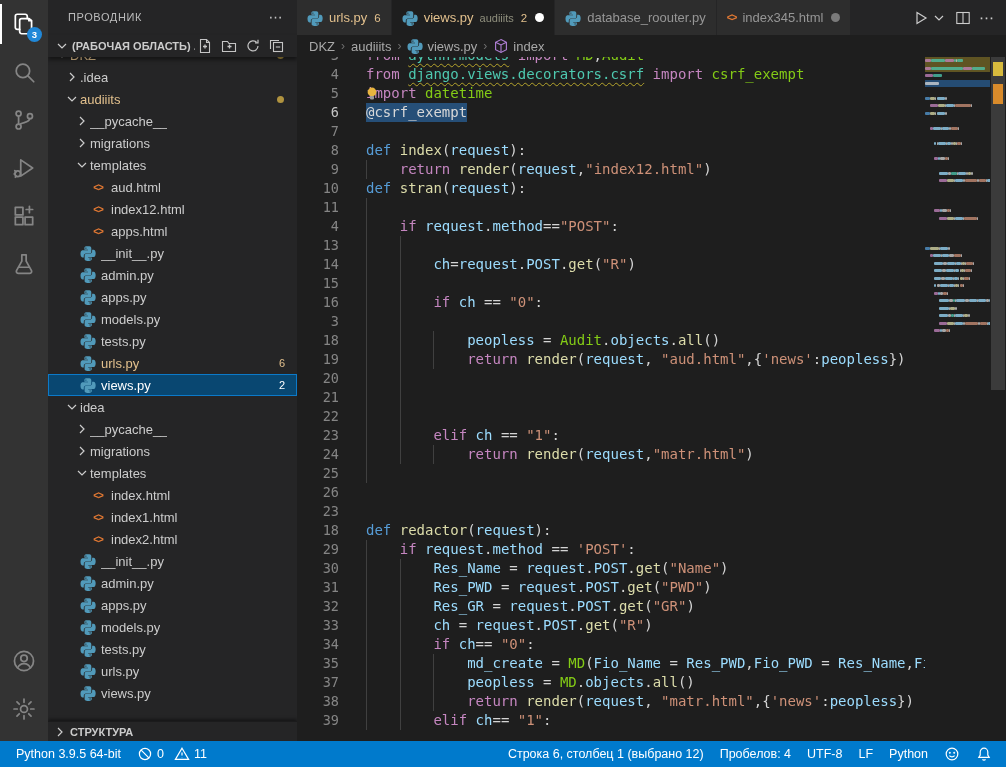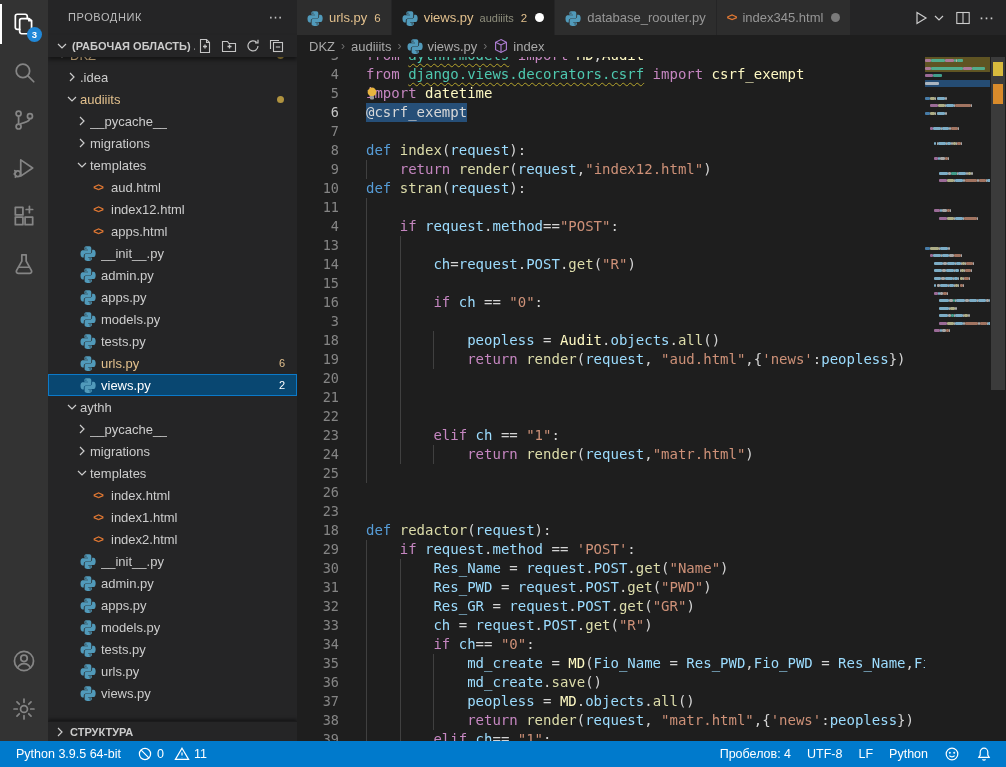--- a/index.html
+++ b/index.html
@@ -60,21 +60,21 @@
   
   #editor{position:absolute;left:297px;top:57px;width:628px;height:684px;background:#1e1e1e;overflow:hidden;
           font-family:"DejaVu Sans Mono",monospace;font-size:14px;}
   #code-inner{margin-top:-11px;}
   .cline{position:relative;height:19px;line-height:19px;white-space:pre;}
   .cl-num{position:absolute;left:0;top:0;width:42px;text-align:right;color:#858585;font-size:13.5px;}
   .cl-num.cur{color:#c6c6c6;}
   .cl-text{position:absolute;left:69px;top:0;}
   .guide{position:absolute;top:0;width:1px;height:19px;background:#404040;}
   .selbox{position:absolute;top:0;height:19px;background:#264f78;}
-  .tk-k{color:#c586c0}.tk-d{color:#569cd6}.tk-f{color:#dcdcaa}.tk-c{color:#fef9c3}
+  .tk-k{color:#c586c0}.tk-d{color:#569cd6}.tk-f{color:#dcdcaa}.tk-c{color:#84cc16}
   .tk-v{color:#9cdcfe}.tk-s{color:#ce9178}.tk-p{color:#d4d4d4}.tk-dec{color:#d8d8d8}.tk-sp{color:#d4d4d4}
   .tk-cu{color:#4ec9b0;text-decoration:underline wavy #b5a42c;text-decoration-thickness:1px;text-underline-offset:3px;}
   .bulb{position:absolute;left:-1px;top:2px;z-index:5;}
   
   #minimap{position:absolute;left:925px;top:57px;width:65px;height:684px;background:#1e1e1e;overflow:hidden;}
   .mm-hl{position:absolute;left:0;width:100%;}
   .mm-bar{position:absolute;height:3px;border-radius:1px;}
   #overview{position:absolute;left:990px;top:57px;width:16px;height:684px;background:#1e1e1e;}
   #ov-thumb{position:absolute;left:1px;top:0;width:14px;height:333px;background:rgba(121,121,121,0.32);}
   .ov-mark{position:absolute;left:3px;width:10px;}
@@ -360,21 +360,21 @@
             </span>
             <span class="tlabel">views.py</span>
             <span class="t-badge">2</span>
           </div>
           <div class="trow" style="padding-left: 16px;">
             <span class="chev">
               <svg width="16" height="16" viewBox="0 0 16 16">
                 <path d="M4 6l4 4 4-4" stroke="#cccccc" fill="none" stroke-width="1.2"></path>
               </svg>
             </span>
-            <span class="tlabel">aythh</span>
+            <span class="tlabel">idea</span>
           </div>
           <div class="trow" style="padding-left: 26px;">
             <span class="chev">
               <svg width="16" height="16" viewBox="0 0 16 16">
                 <path d="M6 4l4 4-4 4" stroke="#cccccc" fill="none" stroke-width="1.2"></path>
               </svg>
             </span>
             <span class="tlabel">__pycache__</span>
           </div>
           <div class="trow" style="padding-left: 26px;">
@@ -622,21 +622,20 @@
         <div class="cline"><div class="cl-num">26</div><div class="cl-text"></div></div>
         <div class="cline"><div class="cl-num">23</div><div class="cl-text"></div></div>
         <div class="cline"><div class="cl-num">18</div><div class="cl-text"><span class="tk-d">def </span><span class="tk-f">redactor</span><span class="tk-p">(</span><span class="tk-v">request</span><span class="tk-p">):</span></div></div>
         <div class="cline"><div class="guide" style="left: 69px;"></div><div class="cl-num">29</div><div class="cl-text"><span class="tk-sp">    </span><span class="tk-k">if </span><span class="tk-v">request</span><span class="tk-p">.</span><span class="tk-v">method</span><span class="tk-p"> == </span><span class="tk-s">'POST'</span><span class="tk-p">:</span></div></div>
         <div class="cline"><div class="guide" style="left: 69px;"></div><div class="guide" style="left: 102.72px;"></div><div class="cl-num">30</div><div class="cl-text"><span class="tk-sp">        </span><span class="tk-v">Res_Name</span><span class="tk-p"> = </span><span class="tk-v">request</span><span class="tk-p">.</span><span class="tk-v">POST</span><span class="tk-p">.</span><span class="tk-f">get</span><span class="tk-p">(</span><span class="tk-s">"Name"</span><span class="tk-p">)</span></div></div>
         <div class="cline"><div class="guide" style="left: 69px;"></div><div class="guide" style="left: 102.72px;"></div><div class="cl-num">31</div><div class="cl-text"><span class="tk-sp">        </span><span class="tk-v">Res_PWD</span><span class="tk-p"> = </span><span class="tk-v">request</span><span class="tk-p">.</span><span class="tk-v">POST</span><span class="tk-p">.</span><span class="tk-f">get</span><span class="tk-p">(</span><span class="tk-s">"PWD"</span><span class="tk-p">)</span></div></div>
         <div class="cline"><div class="guide" style="left: 69px;"></div><div class="guide" style="left: 102.72px;"></div><div class="cl-num">32</div><div class="cl-text"><span class="tk-sp">        </span><span class="tk-v">Res_GR</span><span class="tk-p"> = </span><span class="tk-v">request</span><span class="tk-p">.</span><span class="tk-v">POST</span><span class="tk-p">.</span><span class="tk-f">get</span><span class="tk-p">(</span><span class="tk-s">"GR"</span><span class="tk-p">)</span></div></div>
         <div class="cline"><div class="guide" style="left: 69px;"></div><div class="guide" style="left: 102.72px;"></div><div class="cl-num">33</div><div class="cl-text"><span class="tk-sp">        </span><span class="tk-v">ch</span><span class="tk-p"> = </span><span class="tk-v">request</span><span class="tk-p">.</span><span class="tk-v">POST</span><span class="tk-p">.</span><span class="tk-f">get</span><span class="tk-p">(</span><span class="tk-s">"R"</span><span class="tk-p">)</span></div></div>
         <div class="cline"><div class="guide" style="left: 69px;"></div><div class="guide" style="left: 102.72px;"></div><div class="cl-num">34</div><div class="cl-text"><span class="tk-sp">        </span><span class="tk-k">if </span><span class="tk-v">ch</span><span class="tk-p">== </span><span class="tk-s">"0"</span><span class="tk-p">:</span></div></div>
         <div class="cline"><div class="guide" style="left: 69px;"></div><div class="guide" style="left: 102.72px;"></div><div class="guide" style="left: 136.44px;"></div><div class="cl-num">35</div><div class="cl-text"><span class="tk-sp">            </span><span class="tk-v">md_create</span><span class="tk-p"> = </span><span class="tk-c">MD</span><span class="tk-p">(</span><span class="tk-v">Fio_Name</span><span class="tk-p"> = </span><span class="tk-v">Res_PWD</span><span class="tk-p">,</span><span class="tk-v">Fio_PWD</span><span class="tk-p"> = </span><span class="tk-v">Res_Name</span><span class="tk-p">,</span><span class="tk-v">Fio_GR</span></div></div>
-        <div class="cline"><div class="guide" style="left: 69px;"></div><div class="guide" style="left: 102.72px;"></div><div class="guide" style="left: 136.44px;"></div><div class="cl-num">36</div><div class="cl-text"><span class="tk-sp">            </span><span class="tk-v">md_create</span><span class="tk-p">.</span><span class="tk-f">save</span><span class="tk-p">()</span></div></div>
         <div class="cline"><div class="guide" style="left: 69px;"></div><div class="guide" style="left: 102.72px;"></div><div class="guide" style="left: 136.44px;"></div><div class="cl-num">37</div><div class="cl-text"><span class="tk-sp">            </span><span class="tk-v">peopless</span><span class="tk-p"> = </span><span class="tk-c">MD</span><span class="tk-p">.</span><span class="tk-v">objects</span><span class="tk-p">.</span><span class="tk-f">all</span><span class="tk-p">()</span></div></div>
         <div class="cline"><div class="guide" style="left: 69px;"></div><div class="guide" style="left: 102.72px;"></div><div class="guide" style="left: 136.44px;"></div><div class="cl-num">38</div><div class="cl-text"><span class="tk-sp">            </span><span class="tk-k">return </span><span class="tk-f">render</span><span class="tk-p">(</span><span class="tk-v">request</span><span class="tk-p">, </span><span class="tk-s">"matr.html"</span><span class="tk-p">,{</span><span class="tk-s">'news'</span><span class="tk-p">:</span><span class="tk-v">peopless</span><span class="tk-p">})</span></div></div>
         <div class="cline"><div class="guide" style="left: 69px;"></div><div class="guide" style="left: 102.72px;"></div><div class="cl-num">39</div><div class="cl-text"><span class="tk-sp">        </span><span class="tk-k">elif </span><span class="tk-v">ch</span><span class="tk-p">== </span><span class="tk-s">"1"</span><span class="tk-p">:</span></div></div>
       </div>
     </div>
   <div id="minimap">
       <div class="mm-hl" style="top: 0px; height: 7.5px; background: rgba(150, 130, 40, 0.55);"></div>
       <div class="mm-hl" style="top: 7.5px; height: 7.5px; background: rgba(150, 130, 40, 0.55);"></div>
       <div class="mm-hl" style="top: 22.5px; height: 7.5px; background: rgba(38, 79, 120, 0.95);"></div>
       <div class="mm-bar" style="left: 0px; top: 2px; width: 5.75px; background: rgb(197, 134, 192); opacity: 0.75;"></div>
@@ -844,20 +843,23 @@
                 <path d="M8 2.2 14.6 13.4H1.4z"></path>
                 <path d="M8 6.4v3.2M8 11.4v.4"></path>
               </g>
             </svg>
           </span>
         <span>11</span>
       </div>
     </div>
     <div class="st-right">
         <div class="st-item">
+          <span>Строка 6, столбец 1 (выбрано 12)</span>
+        </div>
+        <div class="st-item">
           <span>Пробелов: 4</span>
         </div>
         <div class="st-item">
           <span>UTF-8</span>
         </div>
         <div class="st-item">
           <span>LF</span>
         </div>
         <div class="st-item">
           <span>Python</span>

